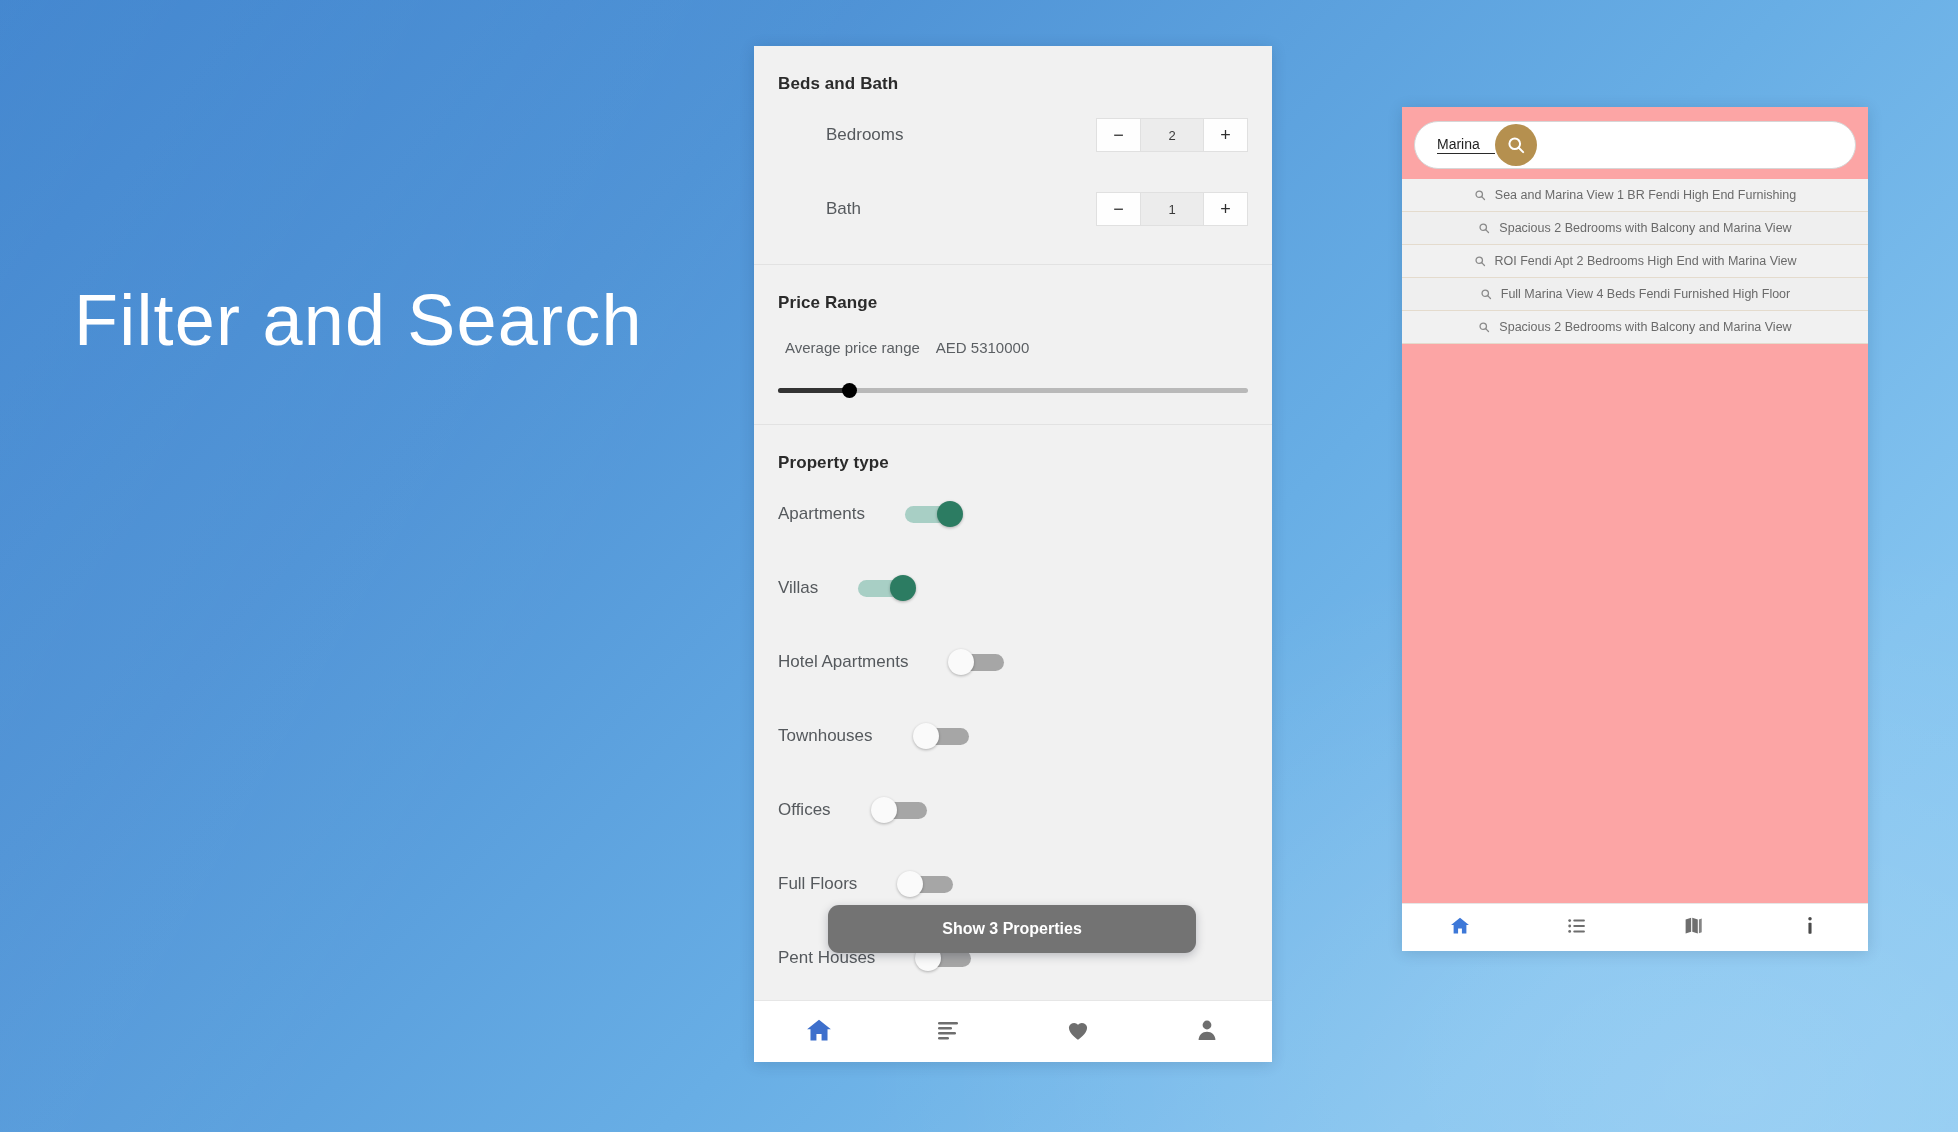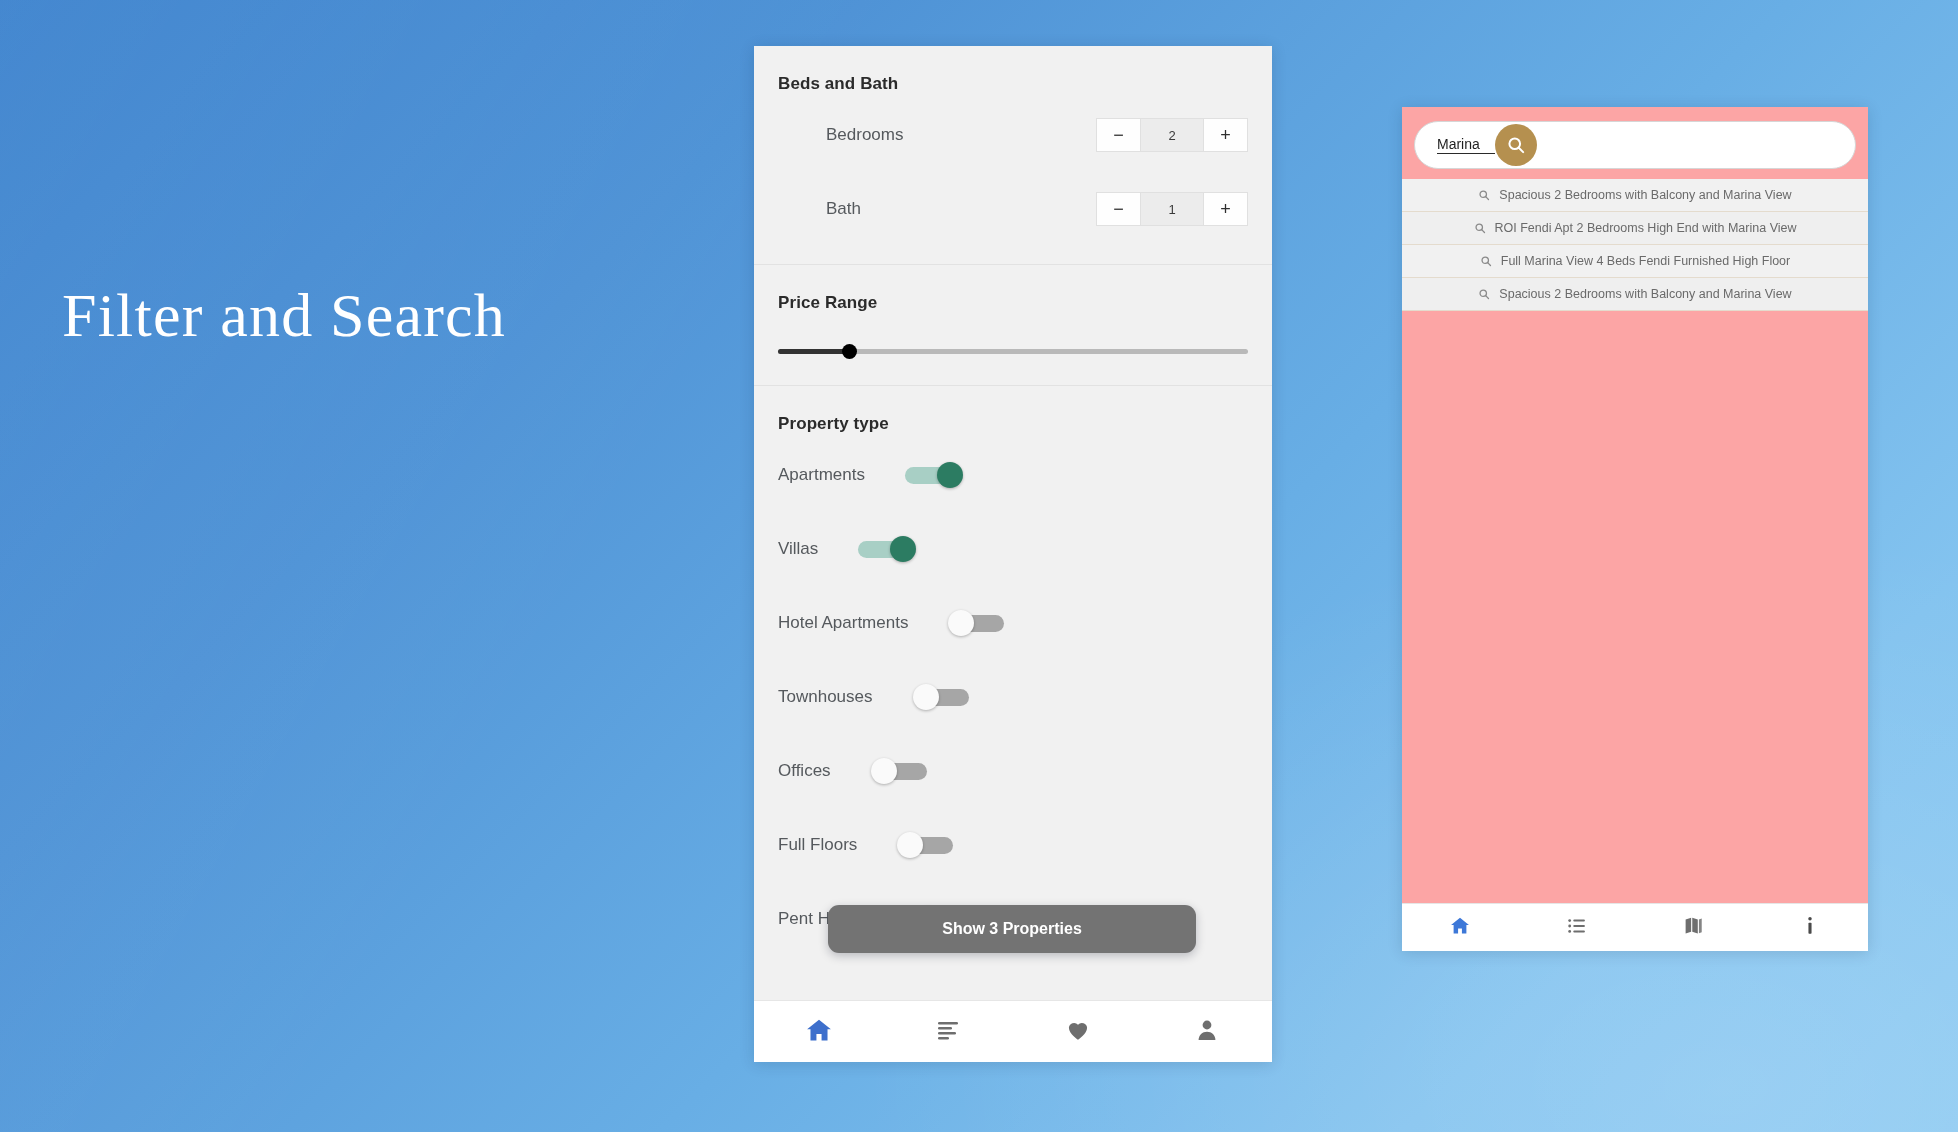--- a/index.html
+++ b/index.html
@@ -10,25 +10,24 @@
     position: relative;
   }
   .bg-sheen {
     position: absolute; inset: 0;
     background:
       linear-gradient(118deg, rgba(255,255,255,0.055) 0%, rgba(255,255,255,0.0) 36%),
       radial-gradient(ellipse 1400px 900px at 88% 96%, rgba(255,255,255,0.14), rgba(255,255,255,0) 62%);
     pointer-events: none;
   }
   .hero-title {
-    position: absolute; left: 62px; top: 284px;
-    font-size: 62px; font-weight: 300; color: #ffffff;
+    position: absolute; left: 74px; top: 284px;
+    font-size: 72px; font-weight: 300; color: #ffffff;
     letter-spacing: 1.2px; line-height: 1;
     white-space: nowrap;
-    font-family: Liberation Serif, serif;
   }
 
   
   .phone-left {
     position: absolute; left: 754px; top: 46px;
     width: 518px; height: 1016px;
     background: #f1f1f1;
     display: flex; flex-direction: column;
     box-shadow: 0 2px 14px rgba(10,40,70,0.16);
     overflow: hidden;
@@ -187,20 +186,24 @@
           <div class="stepper-btn">−</div>
           <div class="stepper-val">1</div>
           <div class="stepper-btn">+</div>
         </div>
       </div>
       <div style="height:18px"></div>
     </div>
 
     <div class="section">
       <div class="section-title">Price Range</div>
+      <div class="price-line">
+        <span>Average price range</span>
+        <span>AED 5310000</span>
+      </div>
       <div class="slider-wrap">
         <div class="slider-track"></div>
         <div class="slider-fill"></div>
         <div class="slider-thumb"></div>
       </div>
     </div>
 
     <div class="section">
       <div class="section-title">Property type</div>
 
@@ -312,20 +315,27 @@
       </div>
     </div>
   </div>
 
   <div class="suggestions">
     <div class="sugg-row">
       <svg width="12" height="12" viewBox="0 0 24 24" fill="none" stroke="#8a8a8a" stroke-width="2.6">
         <circle cx="10.5" cy="10.5" r="6.4"></circle>
           <line x1="15.3" y1="15.3" x2="21" y2="21" stroke-linecap="round"></line>
       </svg>
+      <span class="sugg-text">Sea and Marina View 1 BR Fendi High End Furnishing</span>
+    </div>
+    <div class="sugg-row">
+      <svg width="12" height="12" viewBox="0 0 24 24" fill="none" stroke="#8a8a8a" stroke-width="2.6">
+        <circle cx="10.5" cy="10.5" r="6.4"></circle>
+          <line x1="15.3" y1="15.3" x2="21" y2="21" stroke-linecap="round"></line>
+      </svg>
       <span class="sugg-text">Spacious 2 Bedrooms with Balcony and Marina View</span>
     </div>
     <div class="sugg-row">
       <svg width="12" height="12" viewBox="0 0 24 24" fill="none" stroke="#8a8a8a" stroke-width="2.6">
         <circle cx="10.5" cy="10.5" r="6.4"></circle>
           <line x1="15.3" y1="15.3" x2="21" y2="21" stroke-linecap="round"></line>
       </svg>
       <span class="sugg-text">ROI Fendi Apt 2 Bedrooms High End with Marina View</span>
     </div>
     <div class="sugg-row">

